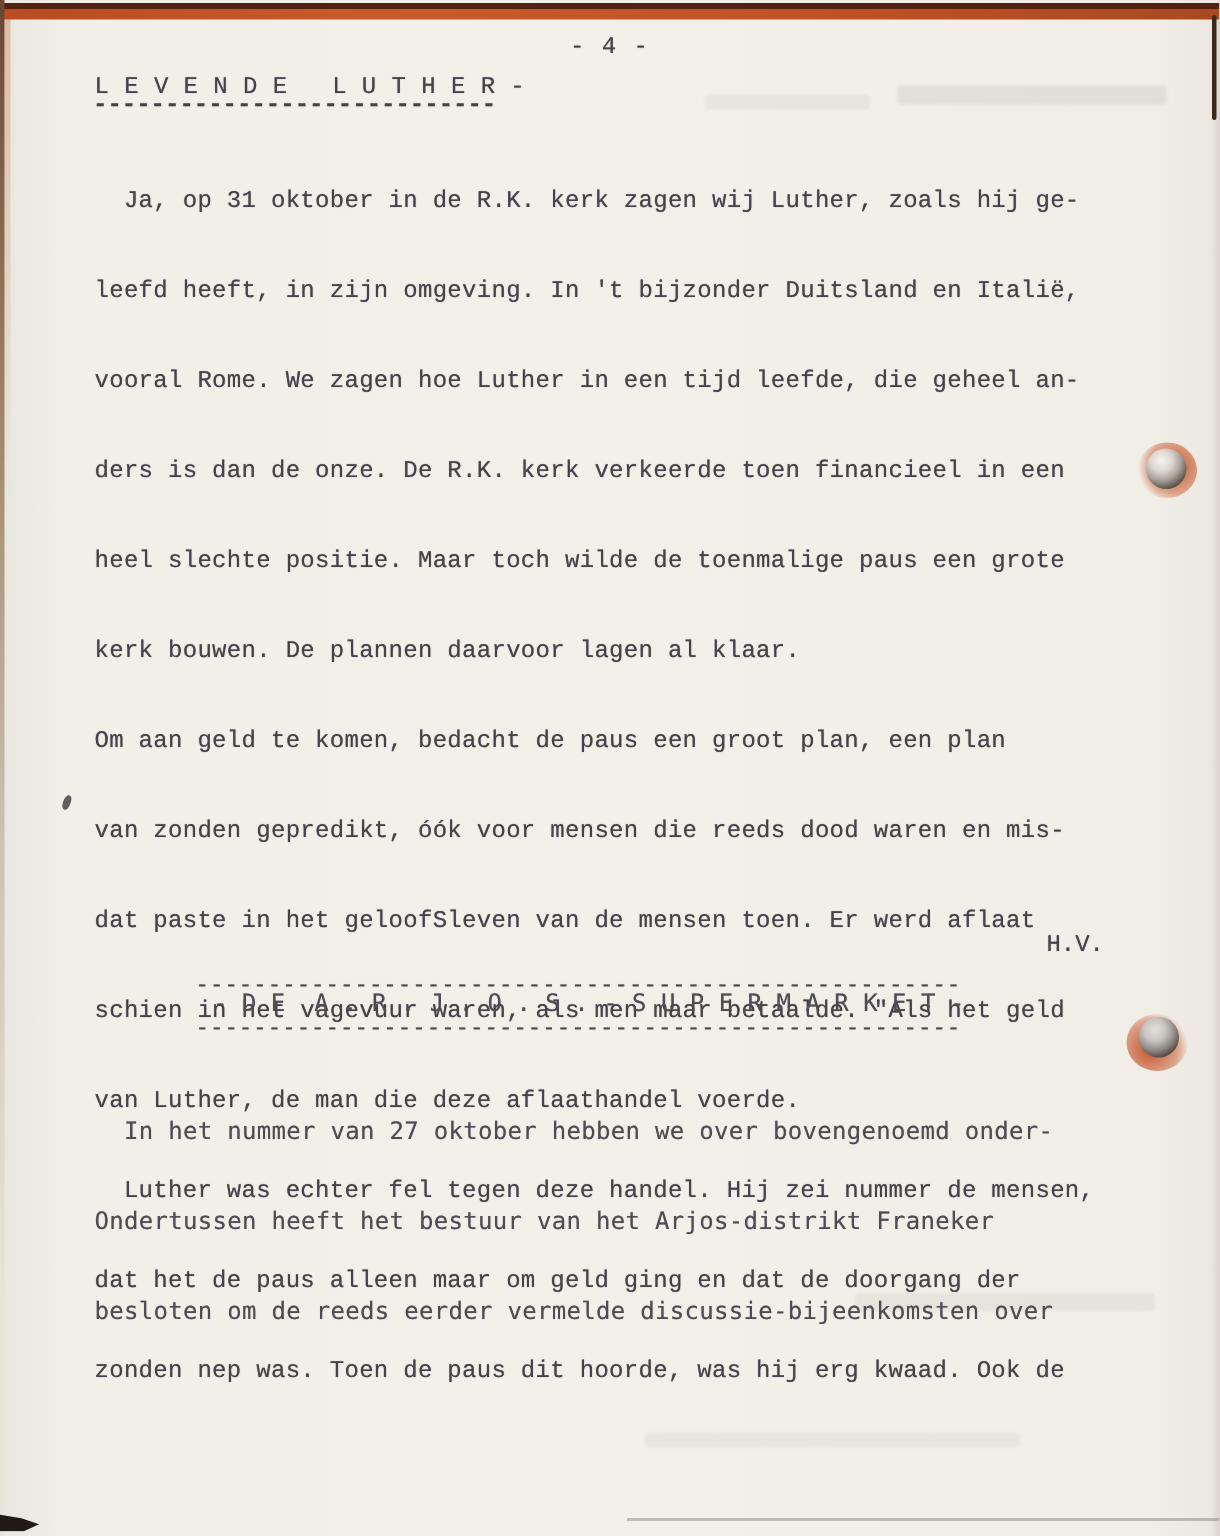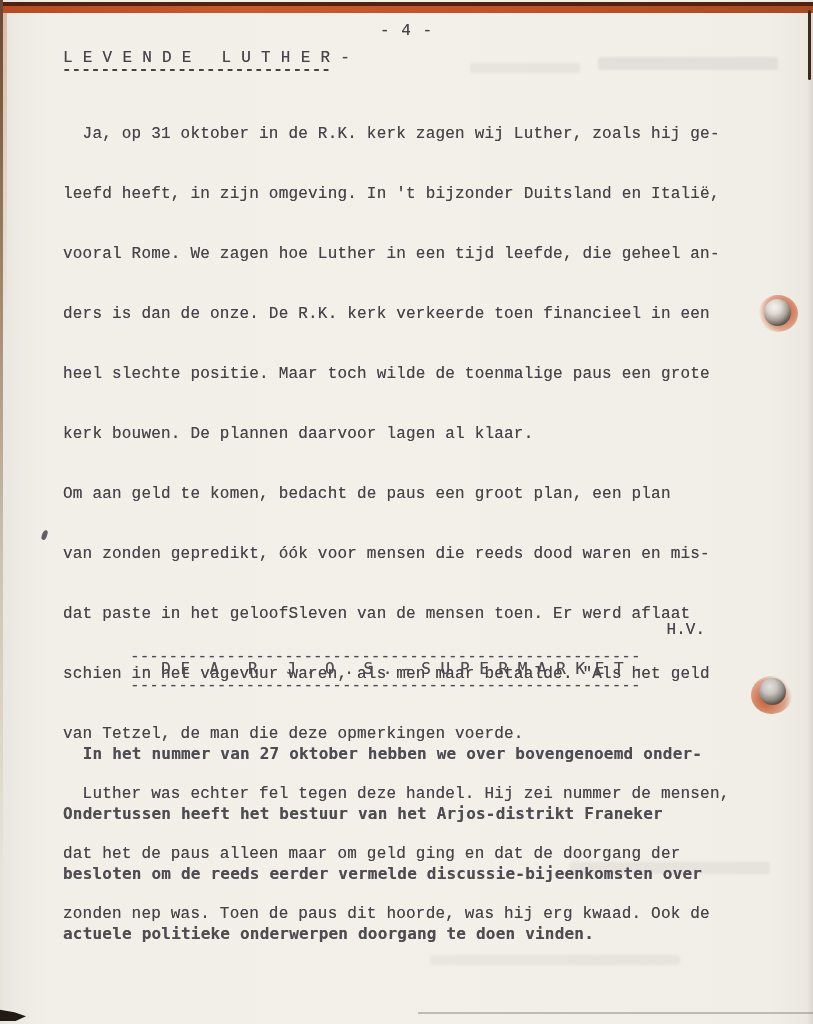--- a/index.html
+++ b/index.html
@@ -46,27 +46,27 @@
   .ink2{color:#4c4c52;text-shadow:0 0 0.5px rgba(76,76,82,0.55);}
   .page-number{position:absolute;left:0;top:22px;width:813px;text-align:center;
       font:16px/18px "Liberation Mono",monospace;letter-spacing:1px;}
   .h1-title{position:absolute;left:63px;top:49px;font:16px/18px "Liberation Mono",monospace;
       letter-spacing:0.3px;white-space:pre;text-align:center;}
   .h1-underline{position:absolute;left:62px;top:62px;font:bold 16px/16px "Liberation Mono",monospace;
       white-space:pre;letter-spacing:0;}
   .body-block{position:absolute;white-space:pre;}
   .luther-body{left:63px;top:84px;font:16px/20px "Liberation Mono",monospace;letter-spacing:0.2px;}
   .luther-body .tl{white-space:pre;height:20px;}
-  .signature{position:absolute;top:620px;right:108px;font:16px/20px "Liberation Mono",monospace;}
+  .signature{position:absolute;top:620px;right:77px;font:16px/20px "Liberation Mono",monospace;}
   .h2-dash{position:absolute;left:130px;font:16px/12px "DejaVu Sans Mono",monospace;white-space:pre;height:12px;overflow:hidden;}
   .h2-dash.top{top:650px;}
   .h2-dash.bottom{top:679px;}
   .h2-title{position:absolute;left:142px;top:660px;font:16px/18px "DejaVu Sans Mono",monospace;white-space:pre;}
   .arjos-body{left:63px;top:704px;font:16px/20px "DejaVu Sans Mono",monospace;letter-spacing:0.2px;}
-  .arjos-body .tl{white-space:pre;height:20px;font-weight:bold;}
+  .arjos-body .tl{white-space:pre;height:20px;}
 </style>
 </head>
 <body>
 
 <div class="page">
 
   <div class="edge-top-dark"></div>
   <div class="edge-top-orange"></div>
   <div class="edge-left"></div>
   <div class="edge-left-warm"></div>
@@ -87,21 +87,21 @@
     <div class="tl">  Ja, op 31 oktober in de R.K. kerk zagen wij Luther, zoals hij ge-</div>
     <div class="tl">leefd heeft, in zijn omgeving. In 't bijzonder Duitsland en Italië,</div>
     <div class="tl">vooral Rome. We zagen hoe Luther in een tijd leefde, die geheel an-</div>
     <div class="tl">ders is dan de onze. De R.K. kerk verkeerde toen financieel in een</div>
     <div class="tl">heel slechte positie. Maar toch wilde de toenmalige paus een grote</div>
     <div class="tl">kerk bouwen. De plannen daarvoor lagen al klaar.</div>
     <div class="tl">Om aan geld te komen, bedacht de paus een groot plan, een plan</div>
     <div class="tl">van zonden gepredikt, óók voor mensen die reeds dood waren en mis-</div>
     <div class="tl">dat paste in het geloofSleven van de mensen toen. Er werd aflaat</div>
     <div class="tl">schien in het vagevuur waren, als men maar betaalde. "Als het geld</div>
-    <div class="tl">van Tetzel, de man die deze opmerkingen voerde.</div>
+    <div class="tl">van Luther, de man die deze aflaathandel voerde.</div>
     <div class="tl">  Luther was echter fel tegen deze handel. Hij zei nummer de mensen,</div>
     <div class="tl">dat het de paus alleen maar om geld ging en dat de doorgang der</div>
     <div class="tl">zonden nep was. Toen de paus dit hoorde, was hij erg kwaad. Ook de</div>
     
     
     
     
     
     
     
@@ -115,21 +115,20 @@
   <div class="signature ink1">H.V.</div>
 
   <div class="h2-dash top ink2">-----------------------------------------------------</div>
   <div class="h2-title ink2">- D E  A . R . J . O . S . - S U P E R M A R K E T -</div>
   <div class="h2-dash bottom ink2">-----------------------------------------------------</div>
 
   <div class="body-block arjos-body ink2">
     <div class="tl">  In het nummer van 27 oktober hebben we over bovengenoemd onder-</div>
     <div class="tl">Ondertussen heeft het bestuur van het Arjos-distrikt Franeker</div>
     <div class="tl">besloten om de reeds eerder vermelde discussie-bijeenkomsten over</div>
-    <div class="tl">actuele politieke onderwerpen doorgang te doen vinden.</div>
     
     
     
     
     
     
     
     
     
   </div>

